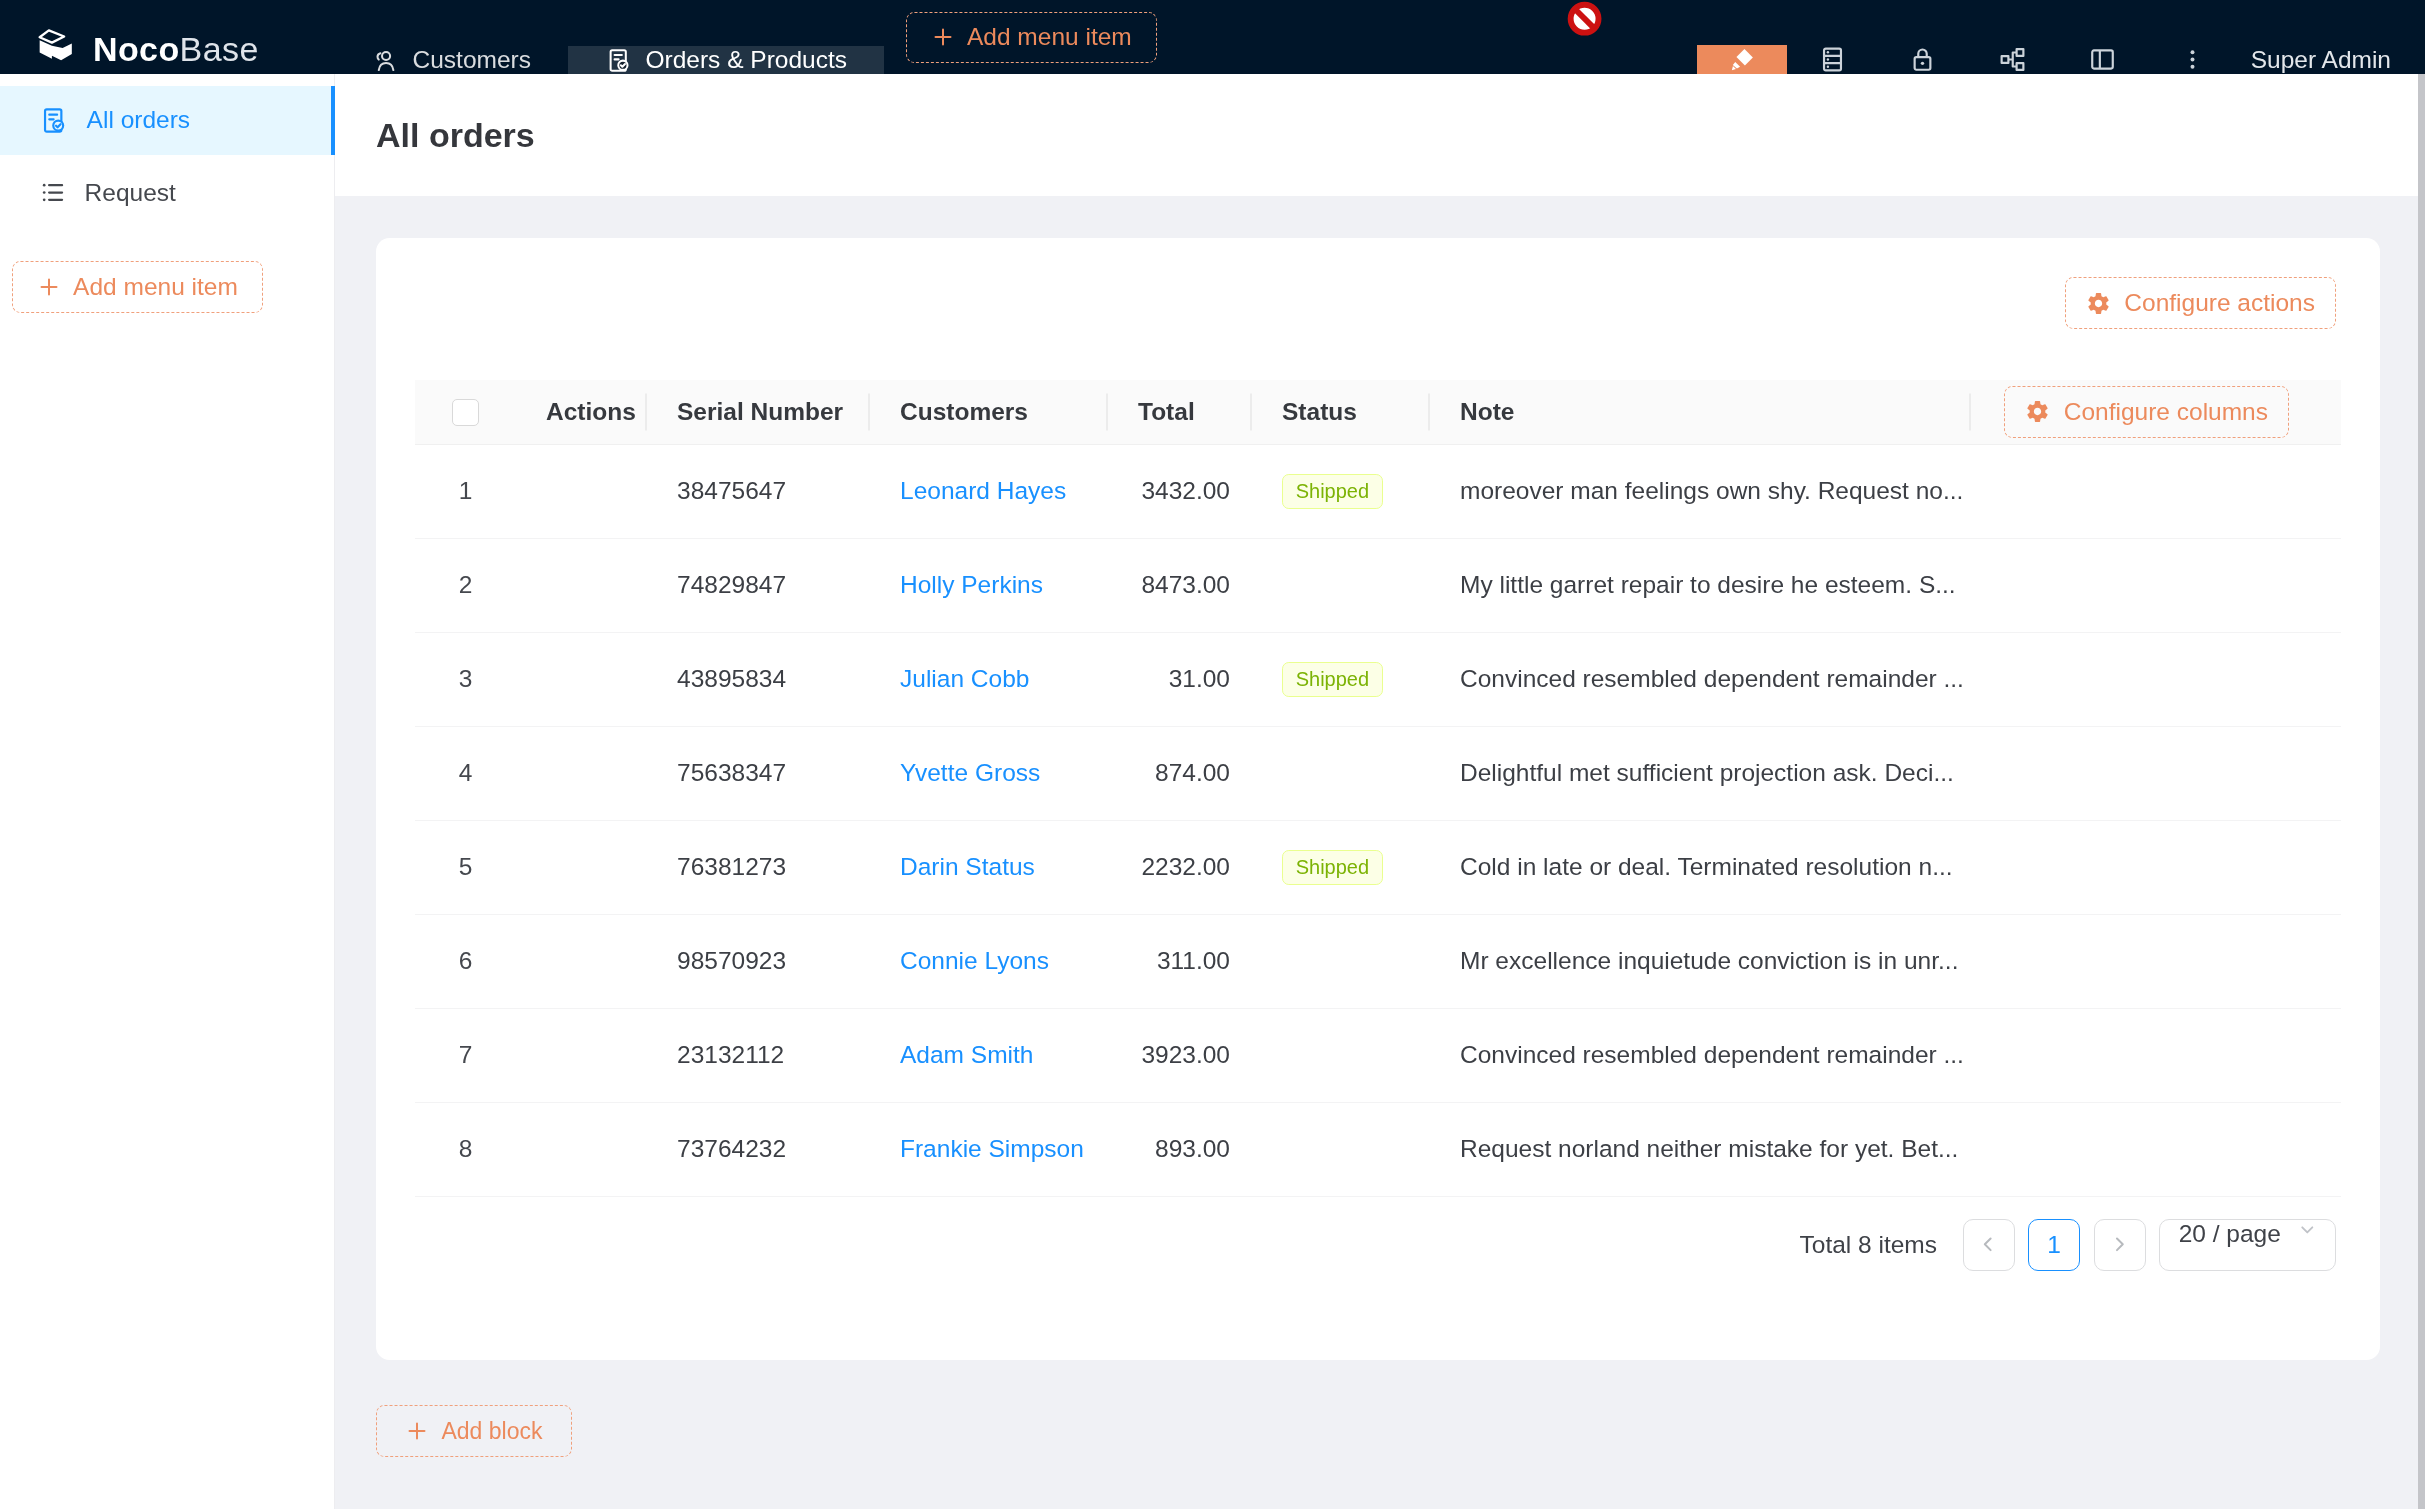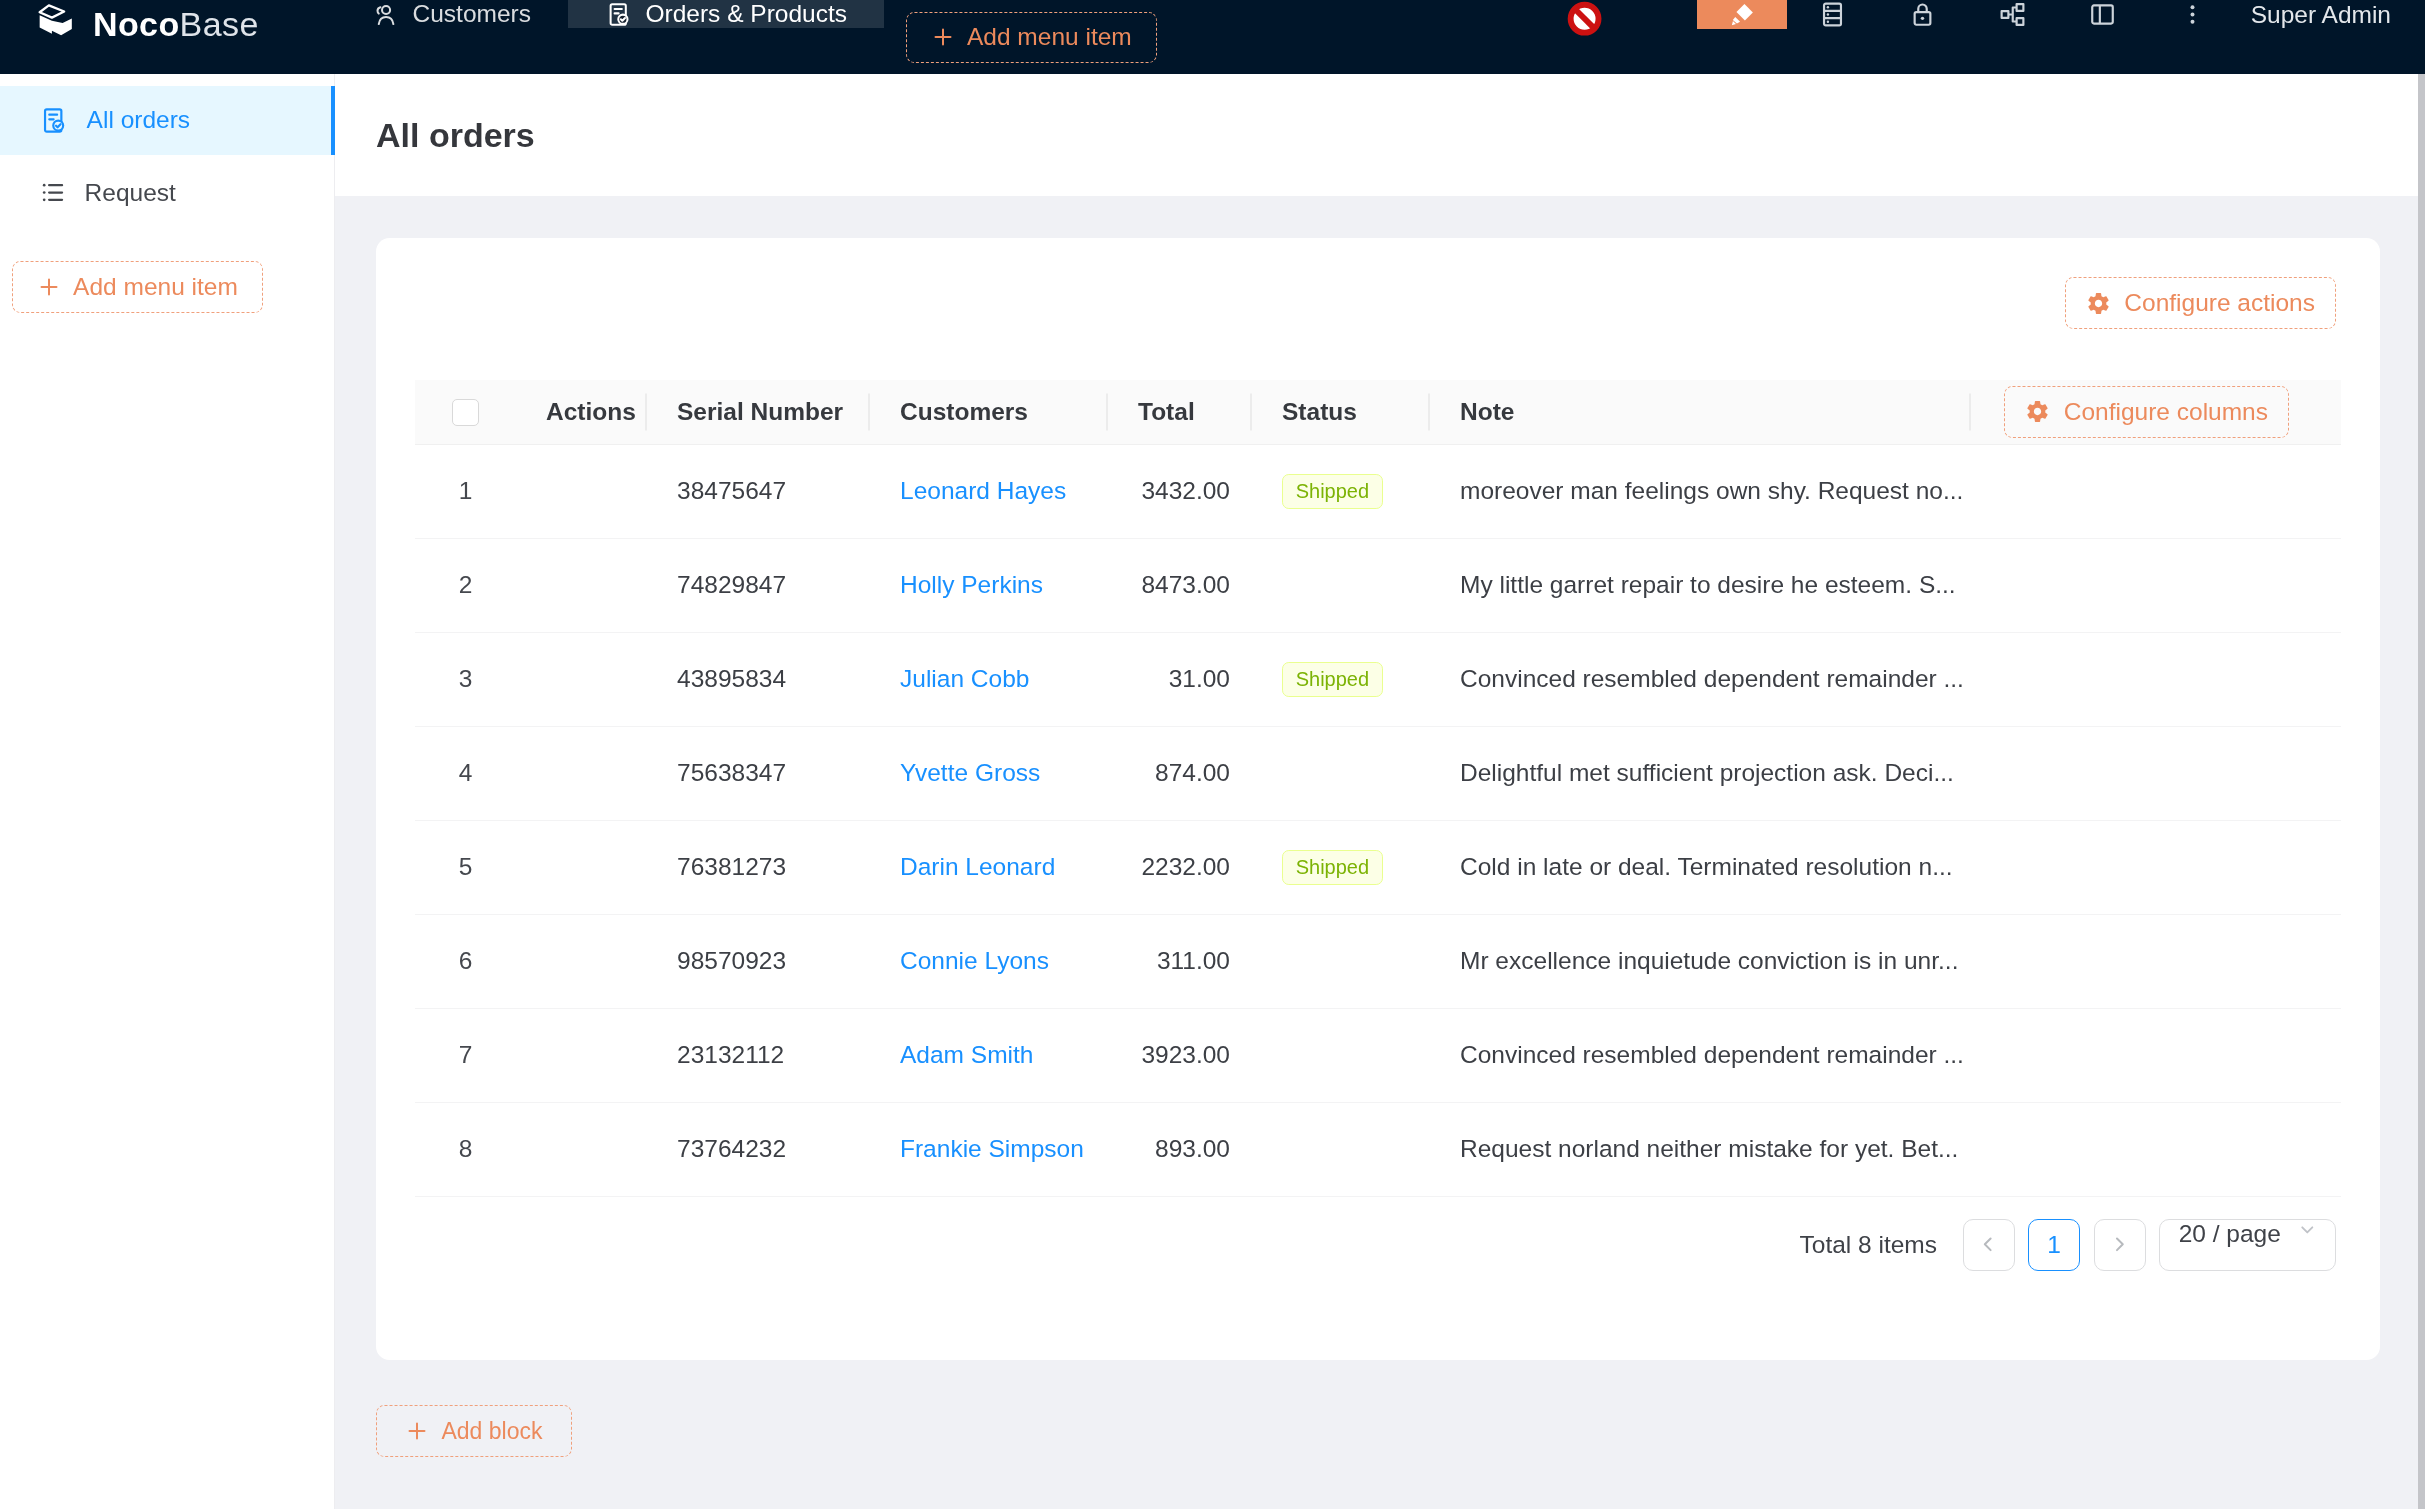--- a/index.html
+++ b/index.html
@@ -17,21 +17,21 @@
   *{box-sizing:border-box;margin:0;padding:0}
   html,body{width:2426px;height:1509px;}
   body{
     position:relative;overflow:hidden;background:var(--page-bg);
     font-family:"Liberation Sans","DejaVu Sans",sans-serif;color:var(--text);
   }
   svg{display:block}
 
   
   .navbar{position:absolute;left:0;top:0;width:2426px;height:74px;background:var(--navy);
-    display:flex;align-items:flex-start;color:#fff;z-index:5}
+    display:flex;align-items:flex-end;color:#fff;z-index:5}
   .logo-area{width:335px;display:flex;align-items:center;padding-left:32px;gap:12px;flex:none}
   .logo-text{font-size:34px;letter-spacing:0.4px;white-space:nowrap}
   .logo-text b{font-weight:800;color:#ffffff}
   .logo-text span{font-weight:300;color:#dfe4ea}
   .nav-tabs{display:flex;align-items:stretch}
   .nav-tab{display:flex;align-items:center;gap:13.5px;padding:0 37px;font-size:24.5px;color:rgba(255,255,255,.85);cursor:pointer;white-space:nowrap}
   .nav-tab.active{background:rgba(255,255,255,.13);color:#fff}
   .nav-add-btn{align-self:center;margin-left:22px;height:51px;display:flex;align-items:center;gap:12px;
     padding:0 24px;border:1.7px dashed var(--accent-border);border-radius:8.5px;color:var(--accent);
     font-size:24.5px;background:transparent;cursor:pointer;white-space:nowrap}
@@ -341,21 +341,21 @@
     <td class="c-customer"><a class="customer-link">Yvette Gross</a></td>
     <td class="c-total">874.00</td>
     <td class="c-status"></td>
     <td class="c-note">Delightful met sufficient projection ask. Deci...</td>
     <td class="c-config"></td>
   </tr>
               <tr>
     <td class="c-sel"><span>5</span></td>
     <td class="c-actions"></td>
     <td class="c-serial">76381273</td>
-    <td class="c-customer"><a class="customer-link">Darin Leonard</a></td>
+    <td class="c-customer"><a class="customer-link">Darin Status</a></td>
     <td class="c-total">2232.00</td>
     <td class="c-status"><span class="tag">Shipped</span></td>
     <td class="c-note">Cold in late or deal. Terminated resolution n...</td>
     <td class="c-config"></td>
   </tr>
               <tr>
     <td class="c-sel"><span>6</span></td>
     <td class="c-actions"></td>
     <td class="c-serial">98570923</td>
     <td class="c-customer"><a class="customer-link">Connie Lyons</a></td>

